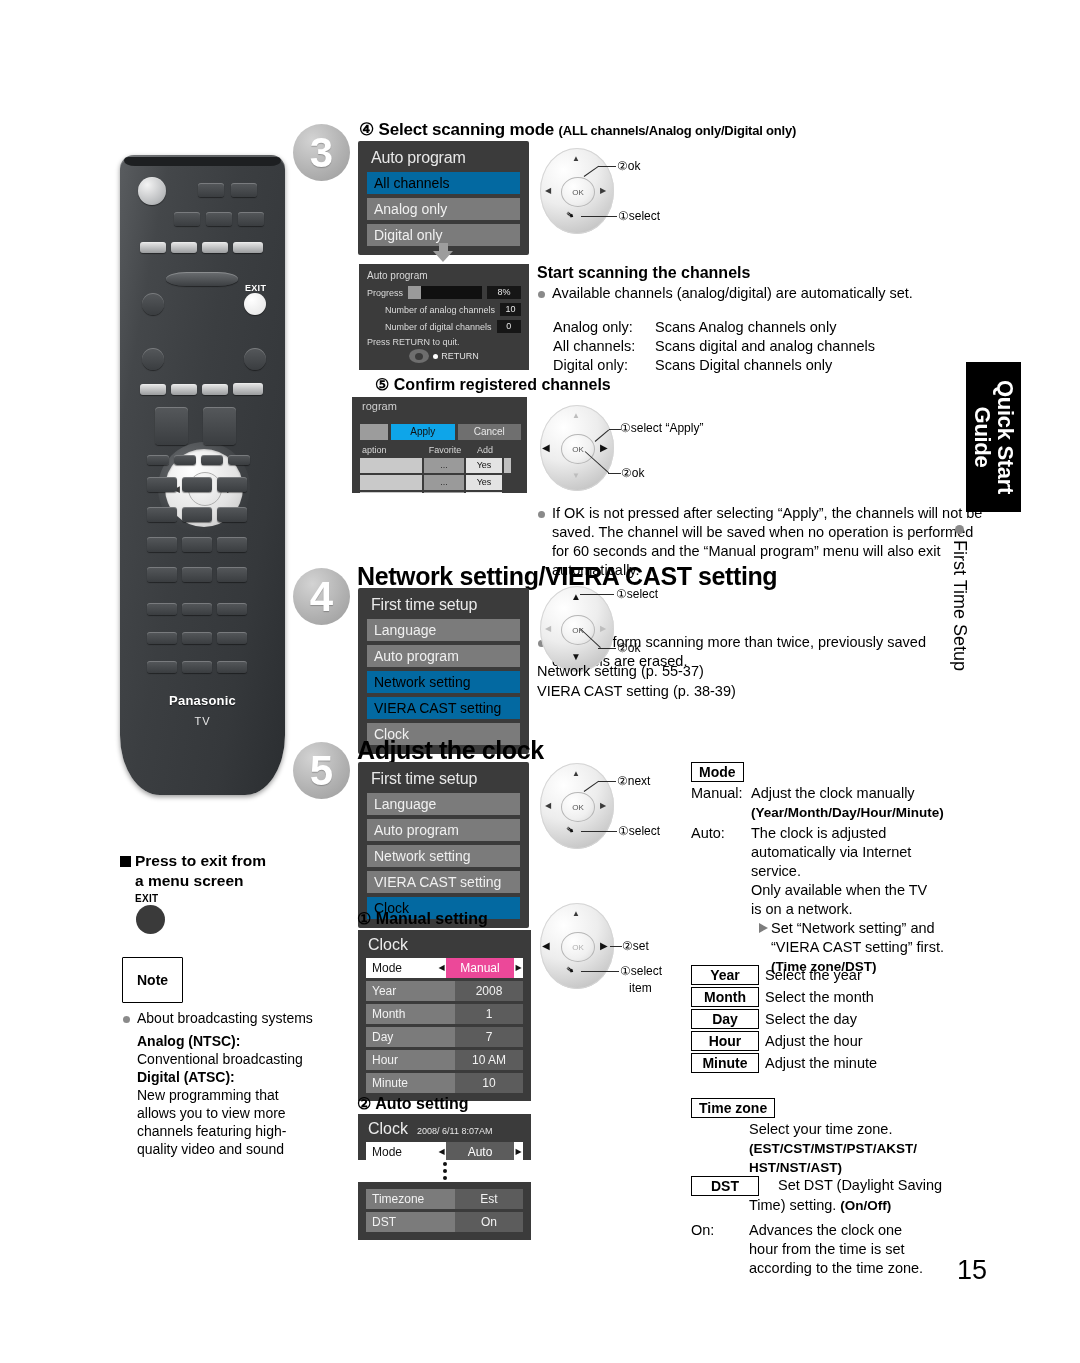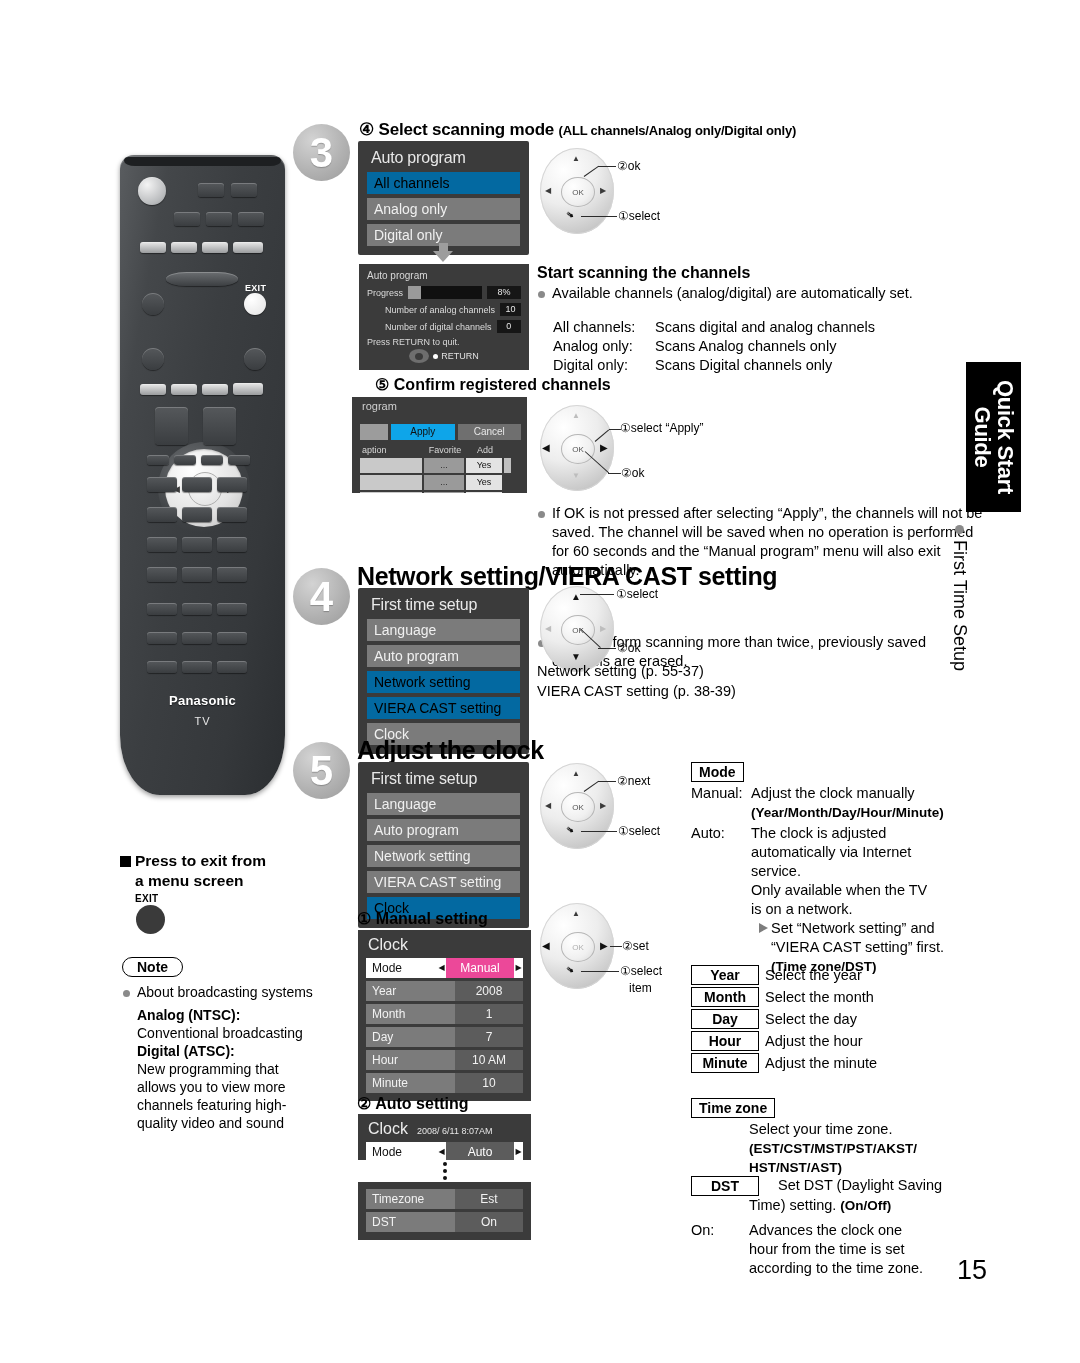--- a/index.html
+++ b/index.html
@@ -147,22 +147,22 @@
   .callout{position:absolute;font-size:12px;white-space:nowrap;}
   .lead{position:absolute;background:#2b2b2b;height:1px;}
 
   
   .bul{position:relative;padding-left:15px;font-size:14.5px;line-height:19px;}
   .bul::before{content:"";position:absolute;left:1px;top:7px;width:7px;height:7px;border-radius:50%;background:#8a8a8a;}
   .txt{font-size:14.5px;line-height:19px;}
   .sq{display:inline-block;width:11px;height:11px;background:#000;margin-right:4px;vertical-align:-1px;}
 
   .note-pill{
-    display:inline-block;border:1.6px solid #000;border-radius:10px;
-    padding:1px 14px;font-size:14px;font-weight:bold;
+    display:inline-block;border:1.6px solid #000;border-radius:1px;
+    padding:14px 14px;font-size:14px;font-weight:bold;
   }
   .boxlab{
     display:inline-block;border:1.4px solid #000;padding:1px 7px;
     font-size:14px;font-weight:bold;text-align:center;background:#fff;
   }
 
   
   #vtab{
     left:966px;top:362px;width:55px;height:150px;background:#000;
   }
@@ -324,26 +324,26 @@
     <span class="ret-pad"></span>
     <span class="ret-dot"></span>
     <span>RETURN</span>
   </div>
 </div>
 
 <div class="abs h-mid" style="left:537px;top:264px;">Start scanning the channels</div>
 <div class="abs bul" style="left:537px;top:284px;width:430px;">Available channels (analog/digital) are automatically set.</div>
 <div class="abs" style="left:553px;top:318px;">
   <div class="txt" style="display:flex;">
+      <span style="width:102px;">Analog only:</span>
+      <span>Scans Analog channels only</span>
+    </div>
+  <div class="txt" style="display:flex;">
       <span style="width:102px;">All channels:</span>
       <span>Scans digital and analog channels</span>
-    </div>
-  <div class="txt" style="display:flex;">
-      <span style="width:102px;">Analog only:</span>
-      <span>Scans Analog channels only</span>
     </div>
   <div class="txt" style="display:flex;">
       <span style="width:102px;">Digital only:</span>
       <span>Scans Digital channels only</span>
     </div>
 </div>
 
 <div class="abs h-mid" style="left:375px;top:375px;">
   <span>⑤</span>
   <span>Confirm registered channels</span>

